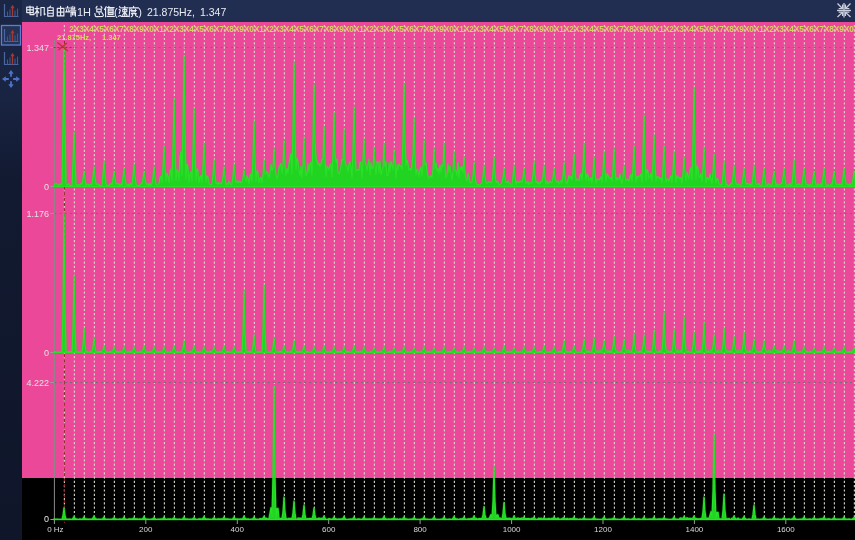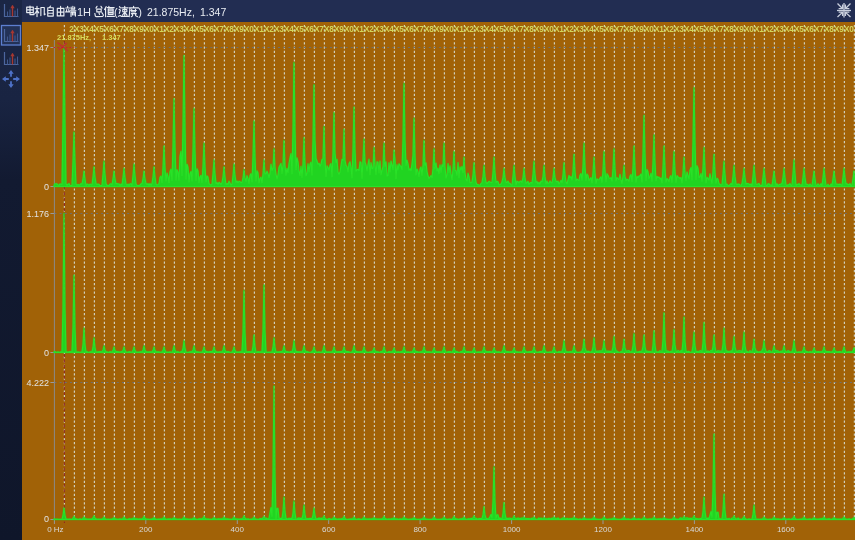--- a/index.html
+++ b/index.html
@@ -1,15 +1,15 @@
 <!DOCTYPE html>
 <html><head><meta charset="utf-8"><style>
 *{margin:0;padding:0;box-sizing:border-box}
 html,body{width:855px;height:540px;background:#000;overflow:hidden;font-family:"Liberation Sans",sans-serif}
-#wrap{position:relative;width:855px;height:540px;background:#a16207}
+#wrap{position:relative;width:855px;height:478px;background:#ec4899}
 #toolbar{position:absolute;left:0;top:0;width:22px;height:540px;background:linear-gradient(#1b2645 0px,#192442 100px,#121a31 180px,#0f162a 540px)}
 #titlebar{position:absolute;left:22px;top:0;width:833px;height:22px;background:#222d52}
 </style></head><body>
 <div id="wrap">
 <div id="titlebar"><svg width="833" height="22" viewBox="22 0 833 22">
         <path transform="translate(24.5,6.0) scale(1.1000)" d="M2,1 H8 M2,1 V6 M8,1 V6 M2,3.5 H8 M2,6 H8 M5,0 V7.8 M5,7.8 H8.7 M8.7,7.8 V6.6" stroke="#e8ecf2" stroke-width="1.05" fill="none" stroke-linecap="round"></path>
         <path transform="translate(34.7,6.0) scale(1.1000)" d="M2.1,0.3 V9.6 M0.3,2.4 H4 M2.1,3.8 L0.6,6.6 M2.1,3.8 L3.7,6.2 M5.6,1.4 V8.7 M5.6,1.4 H8.7 M8.7,1.4 V8 M8.7,8 L9.6,7.4" stroke="#e8ecf2" stroke-width="1.05" fill="none" stroke-linecap="round"></path>
         <path transform="translate(44.900000000000006,6.0) scale(1.1000)" d="M5.2,0 L4.2,1.2 M2.6,1.6 H7.6 M2.6,1.6 V9.2 M7.6,1.6 V9.2 M2.6,9.2 H7.6 M2.6,4.1 H7.6 M2.6,6.6 H7.6" stroke="#e8ecf2" stroke-width="1.05" fill="none" stroke-linecap="round"></path>
         <path transform="translate(55.10000000000001,6.0) scale(1.1000)" d="M5,0.4 V9 M2,2.2 H8 M2,2.2 V9 M8,2.2 V9 M2,9 H8 M2,5.6 H8" stroke="#e8ecf2" stroke-width="1.05" fill="none" stroke-linecap="round"></path>
         <path transform="translate(65.30000000000001,6.0) scale(1.1000)" d="M2.1,0.3 V1.4 M0.4,1.8 H3.9 M1.3,3.2 L1,4.8 M3.1,3.2 L3.4,4.8 M0.3,5.4 H4 M6.9,0.3 V2.9 M5.3,1 V2.9 M8.5,1 V2.9 M5.3,2.9 H8.5 M4.5,4.3 H9.7 M5.2,5.6 V9.5 M9.2,5.6 V9.2 M5.2,5.6 H9.2 M6.5,5.6 V8.2 M7.9,5.6 V8.2" stroke="#e8ecf2" stroke-width="1.05" fill="none" stroke-linecap="round"></path>

